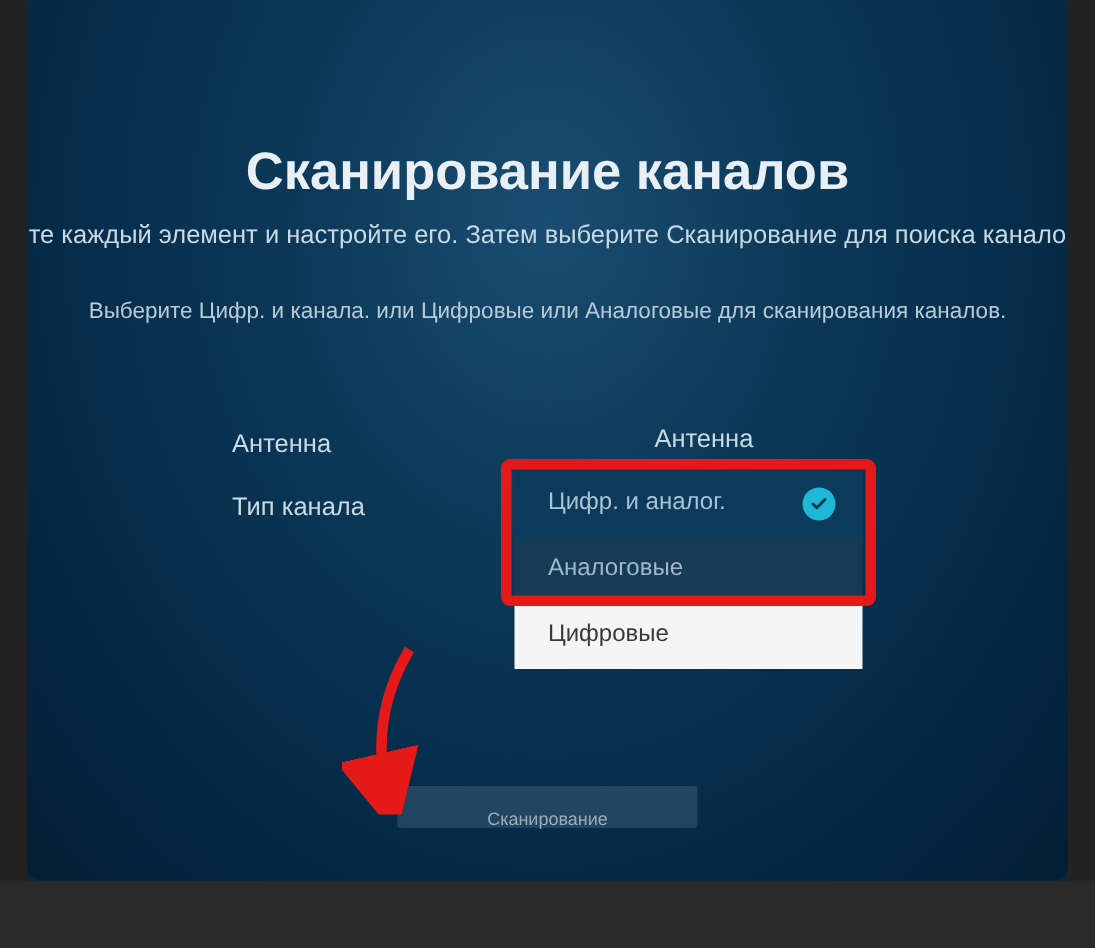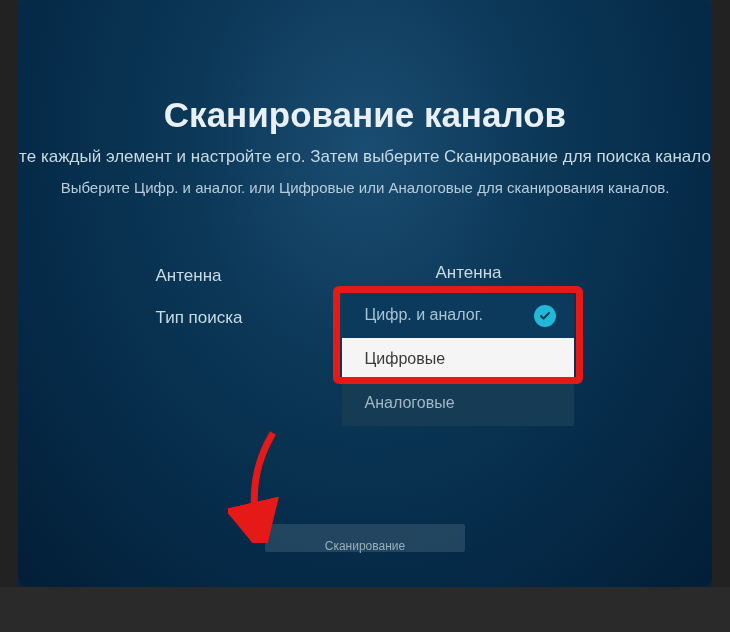--- a/index.html
+++ b/index.html
@@ -36,21 +36,21 @@
     }
     .title {
       font-size: 35px;
       font-weight: bold;
       color: #e8f0f5;
       margin-bottom: 12px;
     }
     .instruction1 {
       font-size: 17px;
       color: #c8dae3;
-      margin-bottom: 12px;
+      margin-bottom: 32px;
       white-space: nowrap;
     }
     .instruction2 {
       font-size: 15px;
       color: #b8ccd8;
       margin-bottom: 56px;
     }
     .settings {
       display: flex;
       justify-content: center;
@@ -156,44 +156,44 @@
 </head>
 <body>
 
 <div class="tv-frame-side left"></div>
 <div class="tv-frame-side right"></div>
 <div class="tv-frame"></div>
 
 <div class="screen">
   <div class="title">Сканирование каналов</div>
   <div class="instruction1">те каждый элемент и настройте его. Затем выберите Сканирование для поиска канало</div>
-  <div class="instruction2">Выберите Цифр. и аналог. или Цифровые или Аналоговые для сканирования каналов.</div>
+  <div class="instruction2">Выберите Цифр. и канала. или Цифровые или Аналоговые для сканирования каналов.</div>
 
   <div class="settings">
     <div class="labels-col">
       <div class="label">Антенна</div>
-      <div class="label">Тип поиска</div>
+      <div class="label">Тип канала</div>
     </div>
     <div class="values-col">
       <div class="value-antenna">Антенна</div>
       <div class="dropdown-wrapper">
         <div class="highlight-box"></div>
         <div class="dropdown-option selected">
           <span>Цифр. и аналог.</span>
           <span class="check-icon">
             <svg viewBox="0 0 24 24" fill="none" stroke="#083a52" stroke-width="4" stroke-linecap="round" stroke-linejoin="round">
                 <polyline points="4 12 9 17 20 6"></polyline>
               </svg>
           </span>
         </div>
+        <div class="dropdown-option plain">
+          <span>Аналоговые</span>
+        </div>
         <div class="dropdown-option highlighted">
           <span>Цифровые</span>
-        </div>
-        <div class="dropdown-option plain">
-          <span>Аналоговые</span>
         </div>
       </div>
     </div>
   </div>
 
   <div class="scan-button">Сканирование</div>
 
   <svg class="arrow-annotation" viewBox="0 0 60 115">
     <defs>
       <marker id="arrowhead" markerWidth="8" markerHeight="8" refX="4" refY="4" orient="auto">

